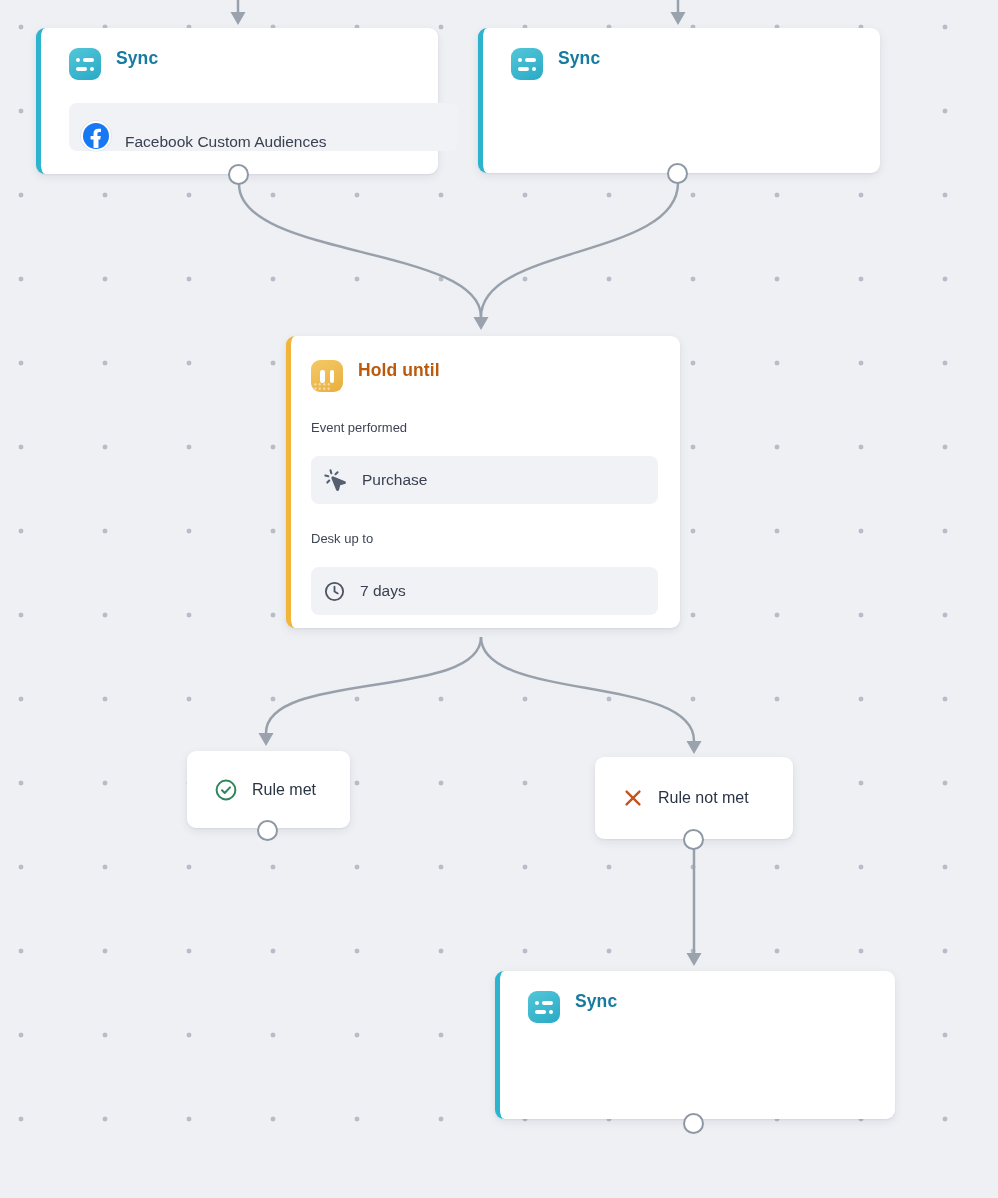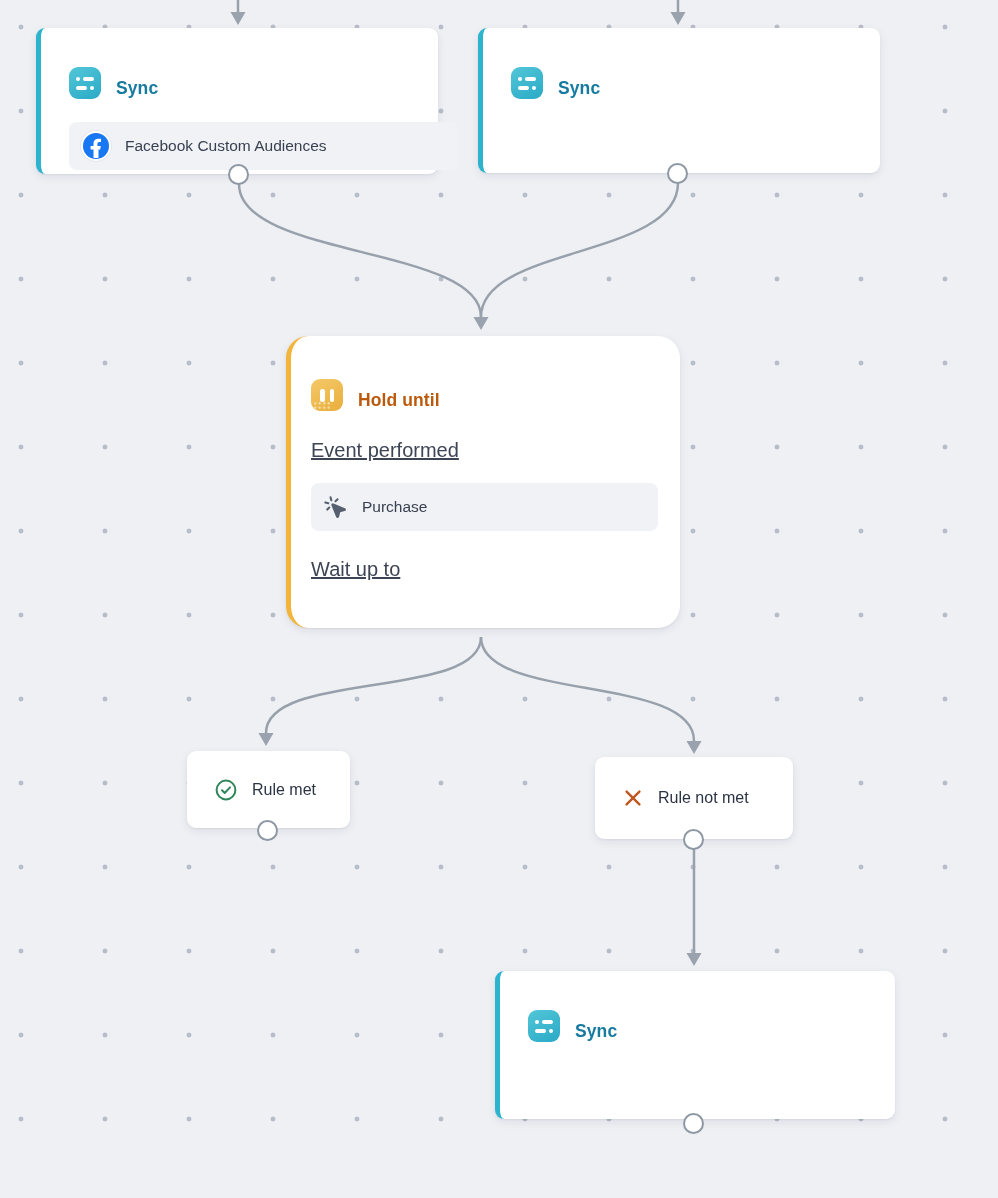--- a/index.html
+++ b/index.html
@@ -15,21 +15,21 @@
   .arrowhead{fill:#99a2ad;stroke:none;}
 
   .node{
     position:absolute;background:#fff;border-radius:9px;z-index:2;box-sizing:border-box;
     box-shadow:0 1px 2px rgba(23,31,48,.06),0 3px 10px rgba(23,31,48,.08);
   }
   .node.accent-teal{border-left:5px solid #2cb4cf;}
   .node.accent-amber{border-left:5px solid #f2b53a;}
 
   .sync-node{width:402px;height:146px;padding:20px 20px 0 28px;}
-  .node-header{display:flex;align-items:flex-end;margin-top:19px;}
+  .node-header{display:flex;align-items:flex-start;}
   .node-title{margin-left:15px;font-size:17.5px;font-weight:700;letter-spacing:.1px;}
   .title-teal{color:#177a9f;}
   .title-amber{color:#bc5a0c;}
 
   .sq-icon{width:32px;height:32px;border-radius:9px;flex:0 0 auto;position:relative;
     display:flex;flex-direction:column;align-items:center;justify-content:center;}
   .sq-teal{background:linear-gradient(150deg,#52c6d8 0%,#2aaac6 100%);}
   .sq-amber{background:linear-gradient(150deg,#f4c968 0%,#e9ae3c 100%);overflow:hidden;}
   .glyph-row{display:flex;align-items:center;gap:3px;height:5px;margin:2px 0;}
   .g-dot{width:4px;height:4px;border-radius:50%;background:#fff;display:block;}
@@ -38,29 +38,29 @@
   .pause-bars i{display:block;width:4.5px;height:13px;border-radius:2.2px;background:#fff;}
   .speckle{position:absolute;left:2px;bottom:1px;width:18px;height:9px;opacity:.55;
     background-image:radial-gradient(circle,#fff 1px,rgba(255,255,255,0) 1.3px);
     background-size:4.5px 4.5px;}
 
   .field{
     margin-top:23px;height:48px;background:#f0f2f6;border-radius:8px;
     display:flex;align-items:center;padding:0 12px;box-sizing:border-box;
     font-size:15.5px;color:#394150;
   }
-  .sync-node .field{width:389px;}
+  .sync-node .field{width:389px;align-items:flex-end;}
   .logo-circle{width:30px;height:30px;border-radius:50%;background:#fff;flex:0 0 auto;
     display:flex;align-items:center;justify-content:center;margin-right:14px;
     box-shadow:0 0 0 1px rgba(20,30,50,.05);}
   .inline-icon{flex:0 0 auto;margin-right:14px;display:flex;align-items:center;justify-content:center;}
 
-  .hold-node{width:394px;height:292px;padding:24px 22px 0 20px;border-radius:22px;}
+  .hold-node{width:394px;height:292px;padding:24px 22px 0 20px;}
   .hold-node .field{width:347px;margin-top:21px;}
-  .hold-label{margin-top:27px;font-size:20px;color:#3d4554;text-decoration:underline;}
+  .hold-label{margin-top:27px;font-size:13px;color:#3d4554;}
   .hold-label.first{margin-top:28px;}
 
   .rule-node{display:flex;align-items:center;padding:0 22px 0 27px;}
   .rule-met{left:187px;top:751px;width:163px;height:77px;}
   .rule-not-met{left:595px;top:757px;width:198px;height:82px;}
   .rule-label{margin-left:14px;font-size:16px;font-weight:500;color:#2b3444;}
 
   .port{
     position:absolute;width:17px;height:17px;border-radius:50%;
     background:#fff;border:2.5px solid #8e98a4;box-sizing:content-box;z-index:3;
@@ -149,21 +149,30 @@
         <svg viewBox="0 0 24 24" width="25" height="25" fill="none" stroke="#566070" stroke-width="2" stroke-linecap="round" stroke-linejoin="round">
           <path d="M14 4.1 12 6"></path>
             <path d="m5.1 8-2.9-.8"></path>
             <path d="m6 12-1.9 2"></path>
             <path d="M7.2 2.2 8 5.1"></path>
           <path d="M9.037 9.69a.498.498 0 0 1 .653-.653l11 4.5a.5.5 0 0 1-.074.949l-4.349 1.041a1 1 0 0 0-.74.739l-1.04 4.35a.5.5 0 0 1-.95.074z" fill="#566070" stroke="#566070"></path>
         </svg>
       </span>
       <span>Purchase</span>
     </div>
-    <div class="hold-label">Wait up to</div>
+    <div class="hold-label">Desk up to</div>
+    <div class="field">
+      <span class="inline-icon">
+        <svg viewBox="0 0 24 24" width="23" height="23" fill="none" stroke="#4d5564" stroke-width="1.9" stroke-linecap="round" stroke-linejoin="round">
+          <circle cx="12" cy="12" r="9"></circle>
+          <path d="M12 7v5l3.4 2"></path>
+        </svg>
+      </span>
+      <span>7 days</span>
+    </div>
   </div>
 
   <div class="node rule-node rule-not-met">
     <span style="display:flex;">
       <svg viewBox="0 0 24 24" width="22" height="22" fill="none" stroke="#c05621" stroke-width="2.6" stroke-linecap="round">
         <path d="M5 5 L19 19"></path>
           <path d="M19 5 L5 19"></path>
       </svg>
     </span>
     <span class="rule-label">Rule not met</span>

